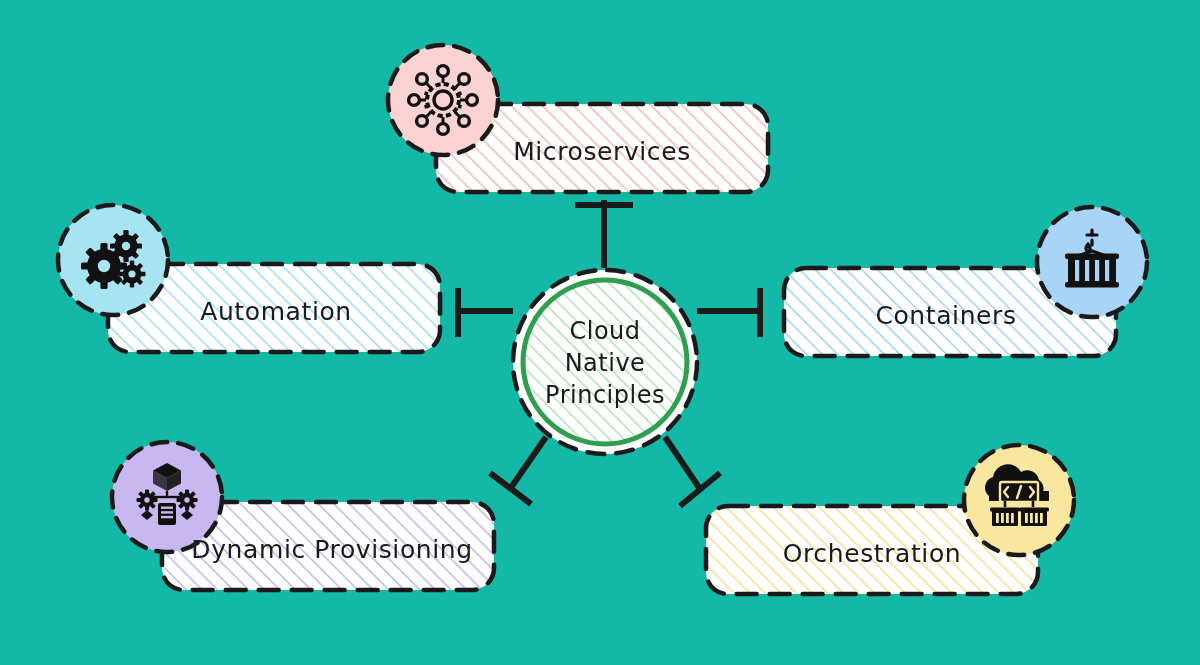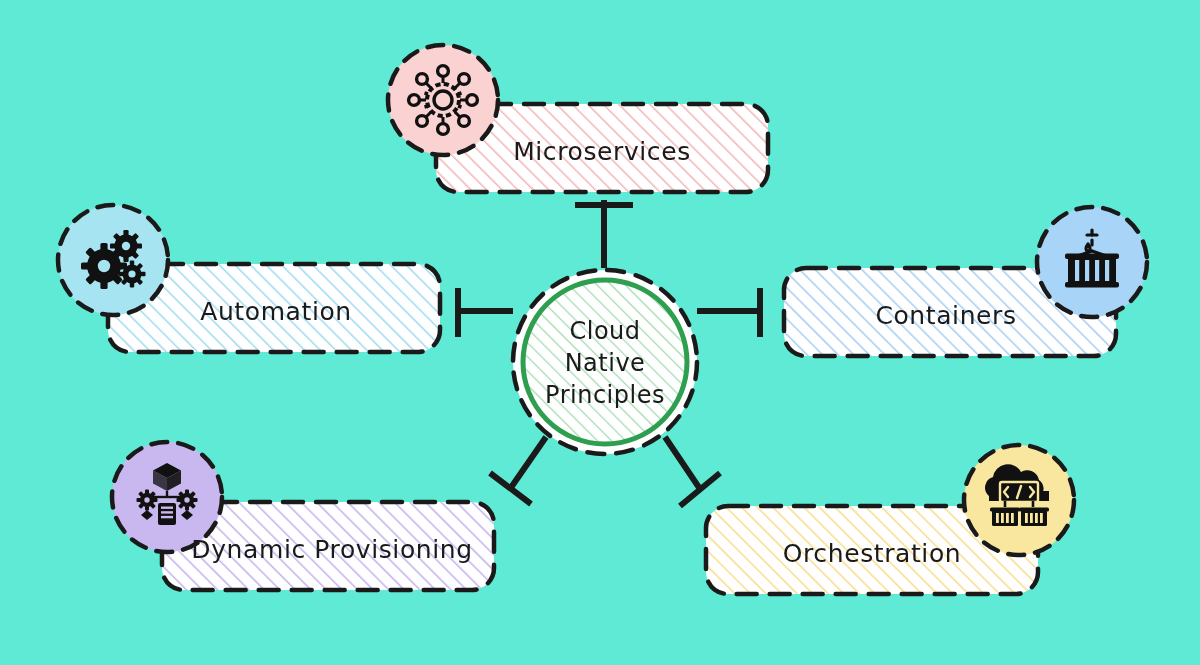--- a/index.html
+++ b/index.html
@@ -10,21 +10,21 @@
   body {
     width: 1200px;
     height: 665px;
     font-family: "DejaVu Sans", sans-serif;
     overflow: hidden;
   }
   #canvas-root {
     position: relative;
     width: 1200px;
     height: 665px;
-    background: #5eead4;
+    background: #14b8a6;
   }
   svg.diagram {
     position: absolute;
     top: 0;
     left: 0;
     width: 1200px;
     height: 665px;
     display: block;
   }
   .node-label {

